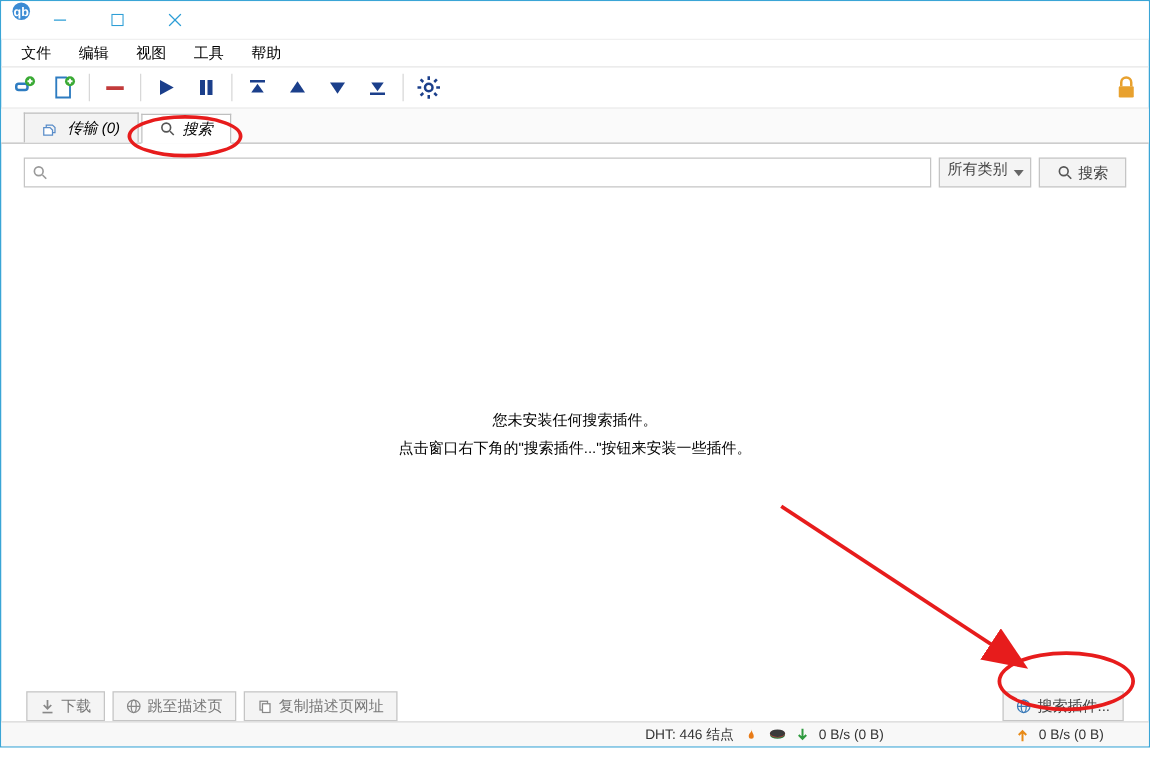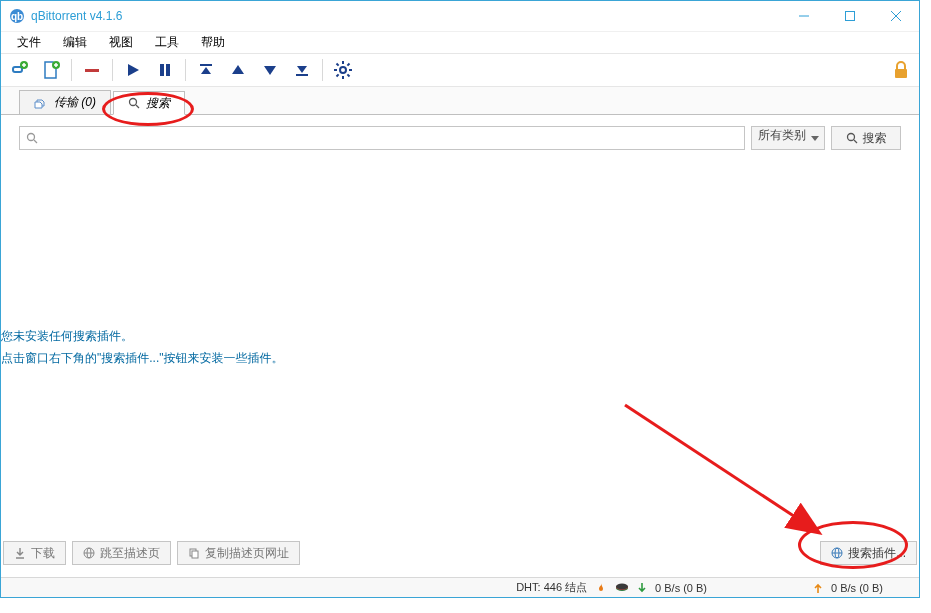--- a/index.html
+++ b/index.html
@@ -1,20 +1,20 @@
 <!DOCTYPE html>
 <html><head>
 <meta charset="utf-8">
 <style>
 * { margin: 0; padding: 0; box-sizing: border-box; font-family: "Microsoft YaHei", "Segoe UI", Tahoma, sans-serif; }
 body { background: #fff; width: 931px; height: 613px; overflow: hidden; position: relative; }
 
 .window { width: 920px; height: 598px; border: 1px solid #3aa5d6; background: #fff; display: flex; flex-direction: column; position: relative; }
 
-.titlebar { height: 30px; background: #ffffff; display: flex; align-items: center; padding-left: 8px; }
+.titlebar { height: 30px; background: #ffffff; display: flex; align-items: flex-start; padding-left: 8px; }
 .titlebar-icon { width: 16px; height: 16px; }
 .titlebar-text { margin-left: 6px; font-size: 12px; color: #2d9ed6; flex: 1; }
 .wincontrols { height: 100%; display: flex; }
 .winbtn { width: 46px; height: 30px; display:flex; align-items:center; justify-content:center; color:#2d9ed6; }
 .winbtn.close { width: 46px; }
 
 .menubar { height: 22px; display: flex; align-items: flex-end; padding-left: 6px; font-size: 12px; gap: 2px; border-top: 1px solid #f0f0f0; }
 .menuitem { padding: 2px 10px; }
 
 .toolbar { height: 34px; display: flex; align-items: center; padding: 0 6px; gap: 8px; border-top: 1px solid #e6e6e6; border-bottom: 1px solid #e6e6e6; }
@@ -26,23 +26,23 @@
 .tab { height: 24px; padding: 0 14px; font-size: 12px; display:flex; align-items:center; gap:6px; border:1px solid #bfbfbf; border-bottom:none; background:#f3f3f3; margin-right: 2px; }
 .tab.active { background:#fff; border-bottom:1px solid #fff; position:relative; top:1px; }
 
 .searchrow { height: 34px; display:flex; align-items:center; padding: 0 18px; gap: 6px; margin-top:6px; }
 .searchinput { flex:1; height:24px; border:1px solid #c5c5c5; background:#fff; display:flex; align-items:center; padding:0 6px; font-size:12px; color:#999; }
 .dropdown { height:24px; min-width:70px; padding:0 18px 0 6px; border:1px solid #c5c5c5; background:#f4f4f4; font-size:12px; display:flex; position:relative; color:#444; }
 .dropdown::after { content:""; position:absolute; right:5px; top:50%; margin-top:-2px; border-left:4px solid transparent; border-right:4px solid transparent; border-top:5px solid #666; }
 .btn { height:24px; padding: 0 10px; border:1px solid #c5c5c5; background:#f4f4f4; font-size:12px; display:flex; align-items:center; gap:5px; color:#444; }
 
 .content { flex:1; display:flex; flex-direction:column; }
-.centermsg { flex:1; display:flex; align-items:flex-start; justify-content:center; flex-direction:column; font-size:12px; color:#0369a1; line-height:1.8; text-align:center; }
-
-.bottomrow { height:36px; display:flex; align-items:flex-start; padding:0 2px; gap:6px; }
+.centermsg { flex:1; display:flex; align-items:center; justify-content:center; flex-direction:column; font-size:12px; color:#000000; line-height:1.8; text-align:center; }
+
+.bottomrow { height:36px; display:flex; align-items:flex-end; padding:0 20px; gap:6px; }
 .bottomrow .btn { color:#777; }
 
 .statusbar { height:20px; border-top:1px solid #d8d8d8; display:flex; align-items:center; font-size:11px; padding:0 8px; gap:8px; background:#f8f8f8; color:#333; }
 .statusbar .flex { flex:1; }
 
 .ellipse { position:absolute; border:3px solid #e71c1c; border-radius:50%; pointer-events:none; }
 .annotation-arrow { position:absolute; pointer-events:none; }
 
 svg { display:block; }
 </style>
@@ -51,21 +51,20 @@
 
 <div class="window">
 
   <div class="titlebar">
     <span class="titlebar-icon">
       <svg width="16" height="16" viewBox="0 0 16 16">
           <circle cx="8" cy="8" r="7" fill="#3b8bd4"></circle>
           <text x="8" y="12" font-size="10" text-anchor="middle" fill="#fff" font-weight="bold">qb</text>
         </svg>
     </span>
-    <span class="titlebar-text">qBittorrent v4.1.6</span>
     <div class="wincontrols">
       <div class="winbtn">
           <svg width="10" height="10">
             <line x1="0" y1="5" x2="10" y2="5" stroke="currentColor" stroke-width="1"></line>
           </svg>
         </div>
       <div class="winbtn">
           <svg width="10" height="10">
             <rect x="0.5" y="0.5" width="9" height="9" fill="none" stroke="currentColor" stroke-width="1"></rect>
           </svg>

